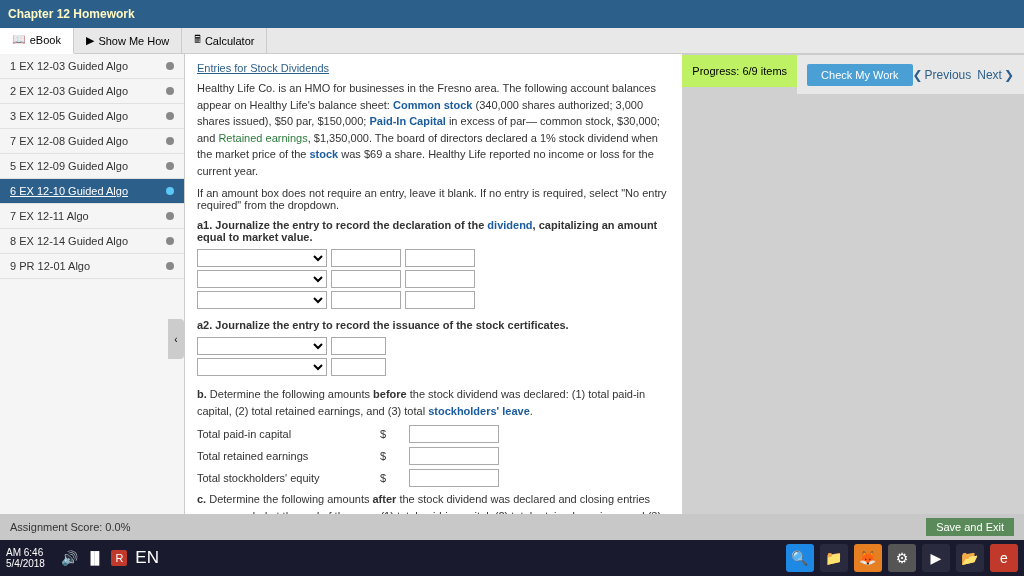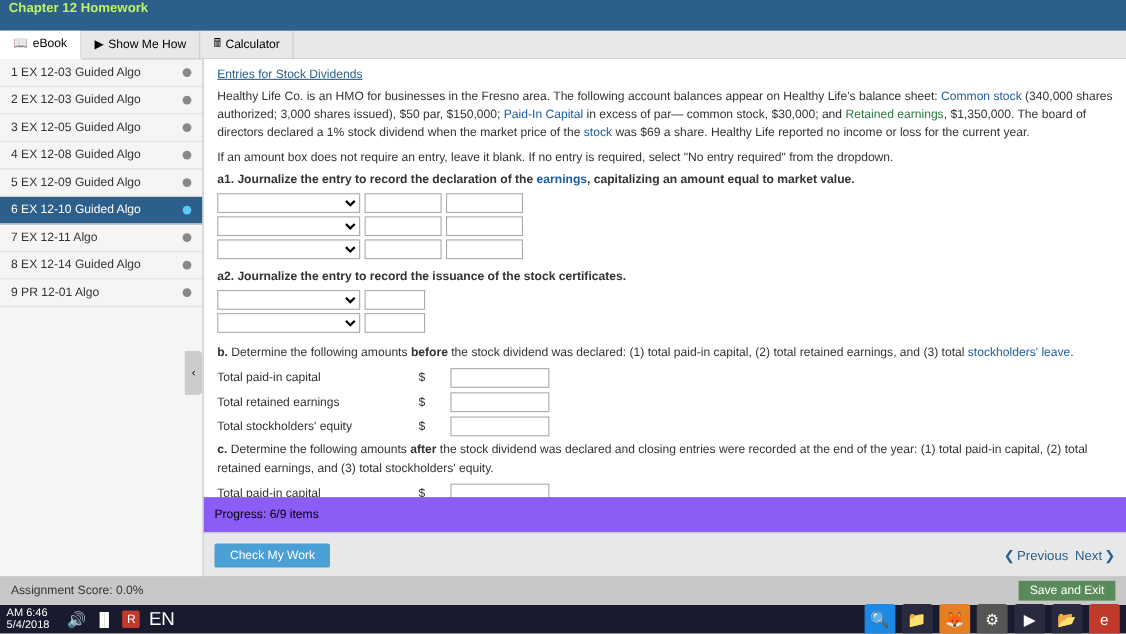--- a/index.html
+++ b/index.html
@@ -3,22 +3,23 @@
   <meta charset="utf-8">
   <style>
     * { box-sizing: border-box; margin: 0; padding: 0; }
     body { font-family: Arial, sans-serif; font-size: 12px; background: #d0d0d0; overflow: hidden; }
 
     .app-container { width: 1024px; height: 576px; display: flex; flex-direction: column; }
 
     
     .top-header {
       background: #2c5f8a;
-      color: #bef264;
-      display: flex;
+      color: #fef9c3;
+      display: flex;
+      align-items: center;
       height: 28px;
       padding: 0 8px;
       flex-shrink: 0;
     }
     .top-header-title { font-size: 12px; font-weight: bold; }
 
     
     .tab-bar {
       background: #e8e8e8;
       display: flex;
@@ -57,35 +58,35 @@
     .sidebar-item {
       display: flex;
       align-items: center;
       justify-content: space-between;
       padding: 6px 10px;
       font-size: 11px;
       cursor: pointer;
       border-bottom: 1px solid #e0e0e0;
       color: #333;
     }
-    .sidebar-item.active { background: #2c5f8a; color: white; }
+    .sidebar-item.active { background: #2c5f8a; color: white; text-decoration: underline; }
     .sidebar-item .dot {
       width: 8px;
       height: 8px;
       border-radius: 50%;
       background: #888;
       flex-shrink: 0;
     }
     .sidebar-item.active .dot { background: #5bc8f5; }
 
     
     .content-area {
       flex: 1;
       display: flex;
-      flex-direction: column;
+      flex-direction: row;
       overflow: hidden;
     }
 
     .content-scroll {
       flex: 1;
       overflow-y: auto;
       padding: 8px 12px;
       background: white;
     }
 
@@ -96,21 +97,21 @@
       margin-bottom: 6px;
     }
 
     .problem-text {
       font-size: 11px;
       line-height: 1.5;
       color: #333;
       margin-bottom: 8px;
     }
 
-    .highlight-blue { color: #1a5c9e; }
+    .highlight-blue { color: #1a5c9e; font-weight: bold; }
     .highlight-green { color: #2a7a3a; }
 
     .instruction-text {
       font-size: 11px;
       color: #333;
       margin-bottom: 8px;
     }
 
     .sub-section-label {
       font-size: 11px;
@@ -240,21 +241,21 @@
       color: white;
       border: none;
       padding: 3px 10px;
       font-size: 11px;
       cursor: pointer;
     }
 
     
     .taskbar {
       background: #1a1a2e;
-      height: 26px;
+      height: 36px;
       display: flex;
       align-items: center;
       padding: 0 6px;
       gap: 6px;
       flex-shrink: 0;
     }
     .taskbar-left { display: flex; align-items: center; gap: 8px; flex: 1; }
     .taskbar-time { color: white; font-size: 10px; }
     .taskbar-icons { display: flex; gap: 6px; align-items: center; }
     .taskbar-icon {
@@ -270,21 +271,21 @@
     .taskbar-icon.blue { background: #1e88e5; }
     .taskbar-icon.dark { background: #2a2a3e; }
     .taskbar-icon.orange { background: #e67e22; }
     .taskbar-icon.red { background: #c0392b; }
     .taskbar-icon.gray { background: #555; }
 
     .progress-bar-area {
       display: flex;
       align-items: center;
       padding: 16px 10px;
-      background: #8b5cf6;
+      background: #bef264;
       border-top: 1px solid #ccc;
       font-size: 11px;
       height: 24px;
       flex-shrink: 0;
     }
   </style>
 </head>
 <body>
 
 <div class="app-container">
@@ -317,21 +318,21 @@
       </div>
       <div class="sidebar-item">
         <span>2  EX 12-03 Guided Algo</span>
         <span class="dot"></span>
       </div>
       <div class="sidebar-item">
         <span>3  EX 12-05 Guided Algo</span>
         <span class="dot"></span>
       </div>
       <div class="sidebar-item">
-        <span>4  EX 12-08 Guided Algo</span>
+        <span>7  EX 12-08 Guided Algo</span>
         <span class="dot"></span>
       </div>
       <div class="sidebar-item">
         <span>5  EX 12-09 Guided Algo</span>
         <span class="dot"></span>
       </div>
       <div class="sidebar-item active">
         <span>6  EX 12-10 Guided Algo</span>
         <span class="dot"></span>
       </div>
@@ -362,21 +363,21 @@
 
         <p class="problem-text">
           Healthy Life Co. is an HMO for businesses in the Fresno area. The following account balances appear on Healthy Life's balance sheet: <span class="highlight-blue">Common stock</span> (340,000 shares authorized; 3,000 shares issued), $50 par, $150,000; <span class="highlight-blue">Paid-In Capital</span> in excess of par— common stock, $30,000; and <span class="highlight-green">Retained earnings</span>, $1,350,000. The board of directors declared a 1% stock dividend when the market price of the <span class="highlight-blue">stock</span> was $69 a share. Healthy Life reported no income or loss for the current year.
         </p>
 
         <p class="instruction-text">
           If an amount box does not require an entry, leave it blank. If no entry is required, select "No entry required" from the dropdown.
         </p>
 
         <p class="sub-section-label">
-          <strong>a1.</strong> Journalize the entry to record the declaration of the <span class="highlight-blue">earnings</span>, capitalizing an amount equal to market value.
+          <strong>a1.</strong> Journalize the entry to record the declaration of the <span class="highlight-blue">dividend</span>, capitalizing an amount equal to market value.
         </p>
 
         <div class="journal-entry">
           <div class="journal-row">
             <select class="dropdown-select">
               <option value=""></option>
               <option value="no-entry">No entry required</option>
             </select>
             <input type="text" class="amount-input" style="">
             <input type="text" class="amount-input" style="">

